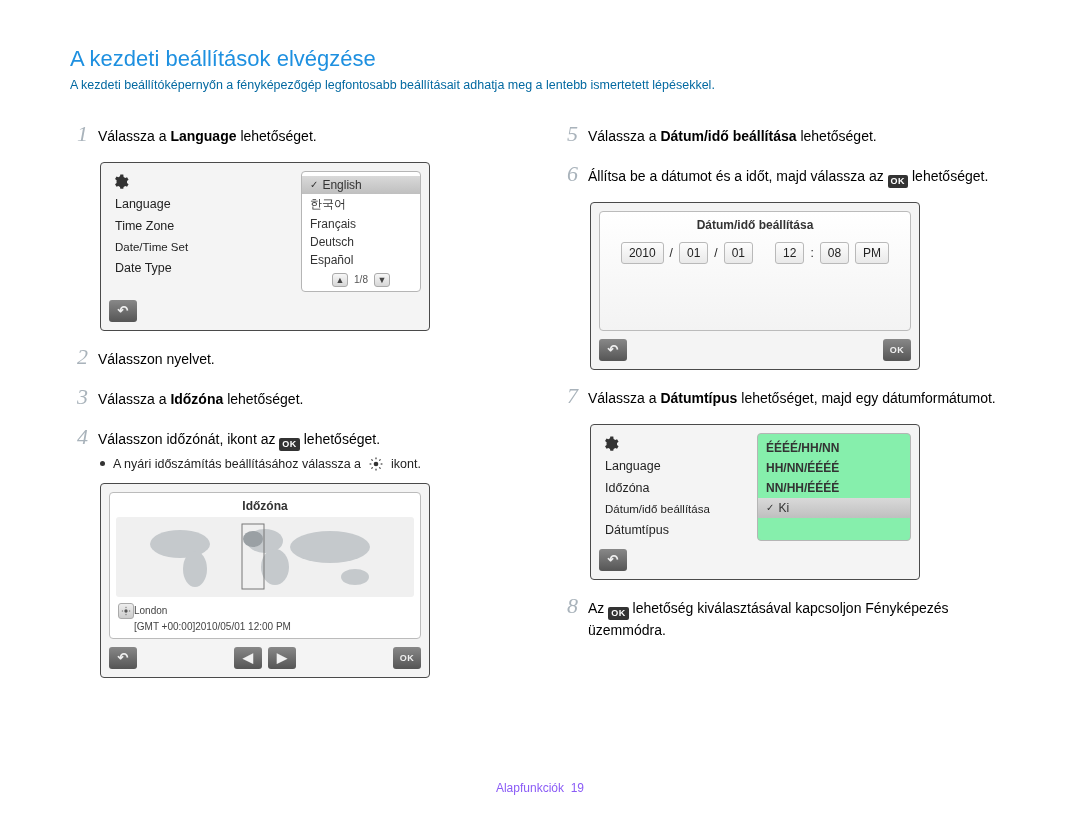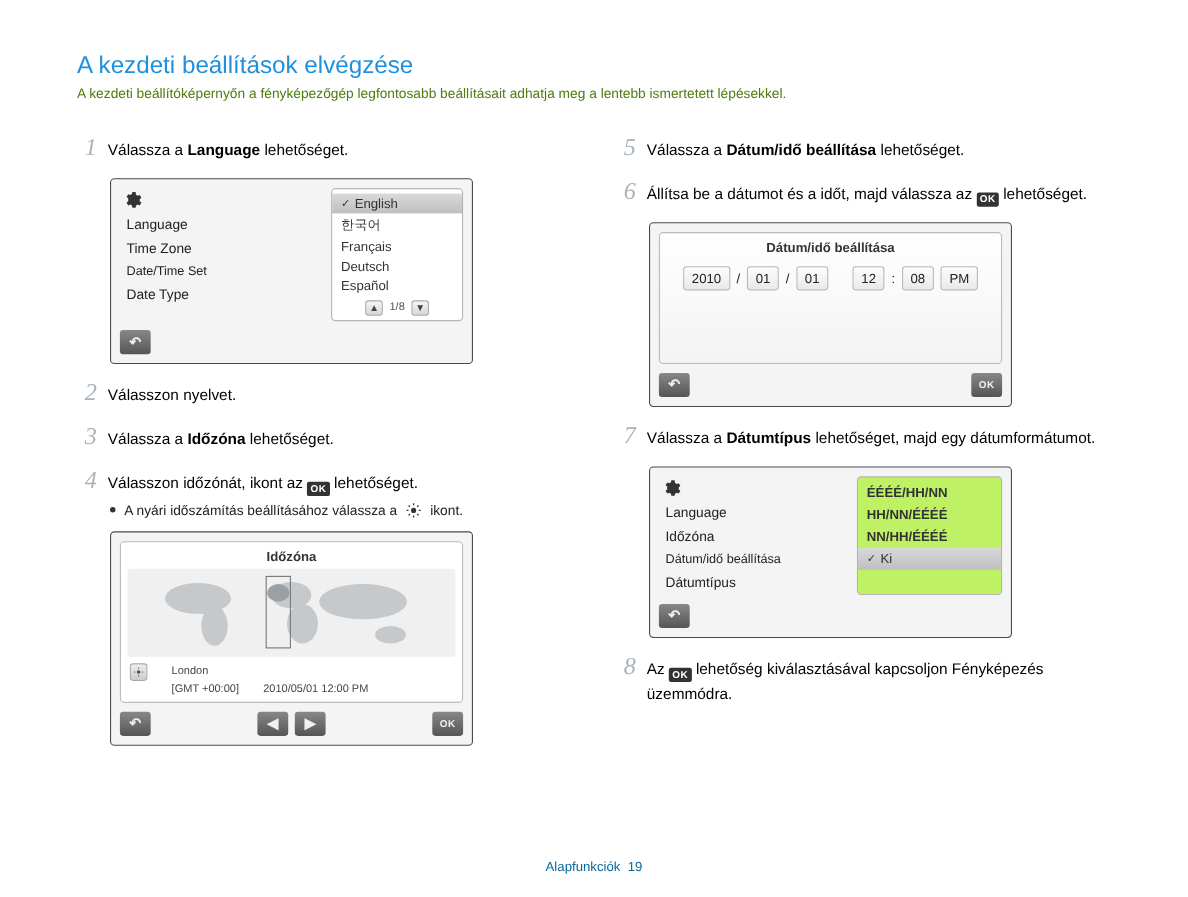--- a/index.html
+++ b/index.html
@@ -1,19 +1,19 @@
 <!DOCTYPE html>
 <html><head>
 <meta charset="utf-8">
 <style>
   * { box-sizing: border-box; margin: 0; padding: 0; }
   body { font-family: Arial, Helvetica, sans-serif; background: #fff; width: 1080px; height: 815px; position: relative; overflow: hidden; }
   .page { padding: 46px 70px 28px 70px; }
   h1.title { color: #1e90e0; font-weight: 400; font-size: 22px; margin-bottom: 6px; }
-  p.intro { font-size: 12.5px; color: #4d7c0f; margin-bottom: 18px; }
+  p.intro { font-size: 12.5px; color: #0369a1; margin-bottom: 18px; }
   .columns { display: flex; gap: 40px; }
   .col { flex: 1 1 50%; }
   .step { display: flex; gap: 10px; margin: 8px 0 4px 0; align-items: baseline; font-size: 14px; line-height: 1.45; }
   .step .num { font-family: Georgia, 'Times New Roman', serif; font-style: italic; font-size: 22px; color: #a9b3bb; width: 18px; text-align: right; flex: 0 0 18px; font-weight: 500; }
   .step .body { flex: 1 1 auto; }
   .bold { font-weight: 700; }
   .inline-ok { display: inline-block; vertical-align: -3px; background: #333; color: #fff; font-size: 9px; font-weight: 700; padding: 2px 3px; border-radius: 2px; letter-spacing: .5px; line-height: 1; }
   .bullet-line { display: flex; gap: 8px; margin-left: 30px; font-size: 12.5px; color: #222; align-items: center; }
   .bullet-dot { width: 5px; height: 5px; background: #333; border-radius: 50%; flex: 0 0 5px; }
   .sun-icon { display: inline-flex; vertical-align: middle; }
@@ -37,35 +37,35 @@
   .arrow-ud { width: 16px; height: 14px; background: linear-gradient(#f7f7f7,#d7d7d7); border: 1px solid #aaa; border-radius: 3px; display: flex; align-items: center; justify-content: center; font-size: 9px; color: #444; }
 
   .bottom-bar { display: flex; justify-content: space-between; margin-top: 8px; gap: 6px; }
   .softkey { width: 28px; height: 22px; background: linear-gradient(#888,#555); border-radius: 3px; display: flex; align-items: center; justify-content: center; color: #f0f0f0; font-size: 13px; font-weight: 700; }
   .softkey.ok { font-size: 9px; letter-spacing: .5px; }
   .softkey-group { display: flex; gap: 6px; }
 
   .tz-body { background: #fff; border: 1px solid #bbb; border-radius: 4px; padding: 4px 6px; position: relative; }
   .tz-title { text-align: center; font-size: 12px; font-weight: 700; color: #333; padding: 2px 0 4px 0; }
   .map { height: 80px; background: #f0f0f0; border-radius: 3px; margin-bottom: 4px; display: flex; align-items: center; justify-content: center; overflow: hidden; }
-  .tz-footer { display: flex; align-items: center; gap: 22px; font-size: 10px; color: #444; padding: 2px 2px 2px 2px; }
+  .tz-footer { display: flex; align-items: center; gap: 0; font-size: 10px; color: #444; padding: 2px 2px 2px 2px; }
   .tz-footer .sunsq { width: 16px; height: 16px; background: linear-gradient(#eee,#ccc); border: 1px solid #aaa; border-radius: 3px; display: flex; align-items: center; justify-content: center; }
 
   .dt-body { background: linear-gradient(#fff,#f3f3f3); border: 1px solid #bbb; border-radius: 4px; padding: 4px 6px; height: 120px; }
   .dt-title { text-align: center; font-size: 12px; font-weight: 700; color: #333; padding: 2px 0 10px 0; }
   .dt-row { display: flex; gap: 6px; align-items: center; justify-content: center; font-size: 12px; color: #222; }
   .dt-box { background: linear-gradient(#fdfdfd,#e9e9e9); border: 1px solid #b9b9b9; border-radius: 3px; padding: 3px 7px; font-size: 12px; }
 
   .type-panel { display: flex; gap: 6px; }
   .type-left { flex: 1 1 auto; }
-  .type-right { background: #bef264; border: 1px solid #b5b5b5; border-radius: 4px; width: 132px; padding: 4px 0; }
+  .type-right { background: #86efac; border: 1px solid #b5b5b5; border-radius: 4px; width: 154px; padding: 4px 0; }
   .type-right li { font-size: 12px; padding: 3px 8px; color: #333; }
   .type-right li.selected { background: linear-gradient(#d9d9d9,#bfbfbf); display: flex; align-items: center; gap: 4px; }
 
-  .footer { position: absolute; bottom: 20px; left: 0; right: 0; text-align: center; font-size: 12px; color: #0369a1; }
+  .footer { position: absolute; bottom: 20px; left: 0; right: 0; text-align: center; font-size: 12px; color: #8b5cf6; }
 
 </style>
 </head>
 <body>
 
 <div class="page">
   <h1 class="title">A kezdeti beállítások elvégzése</h1>
   <p class="intro">A kezdeti beállítóképernyőn a fényképezőgép legfontosabb beállításait adhatja meg a lentebb ismertetett lépésekkel.</p>
 
   <div class="columns">

